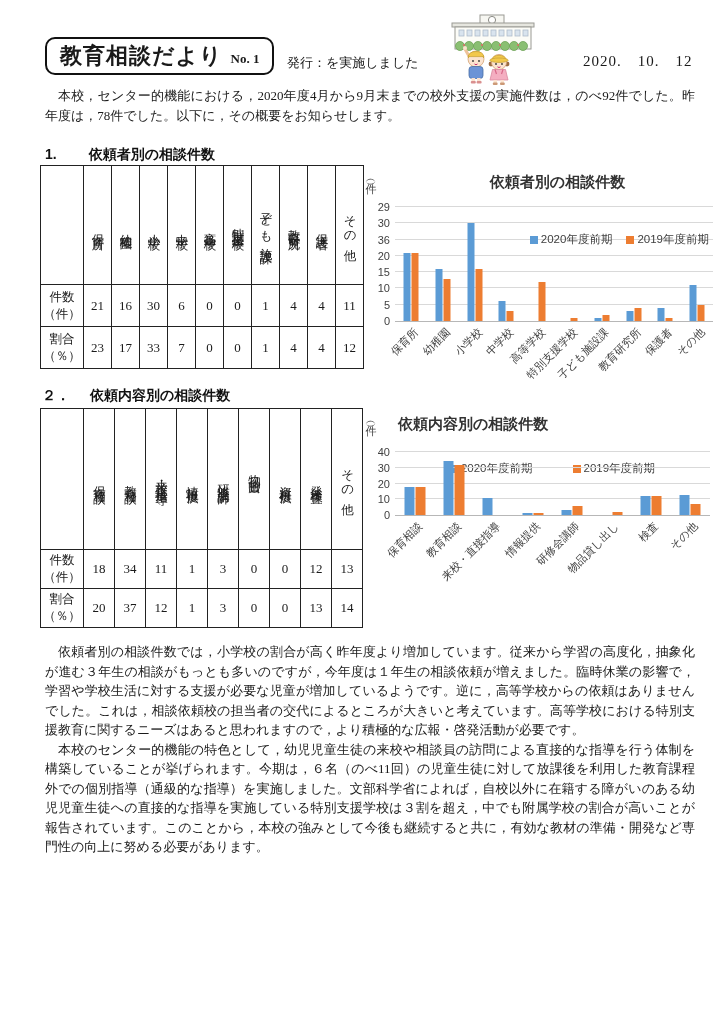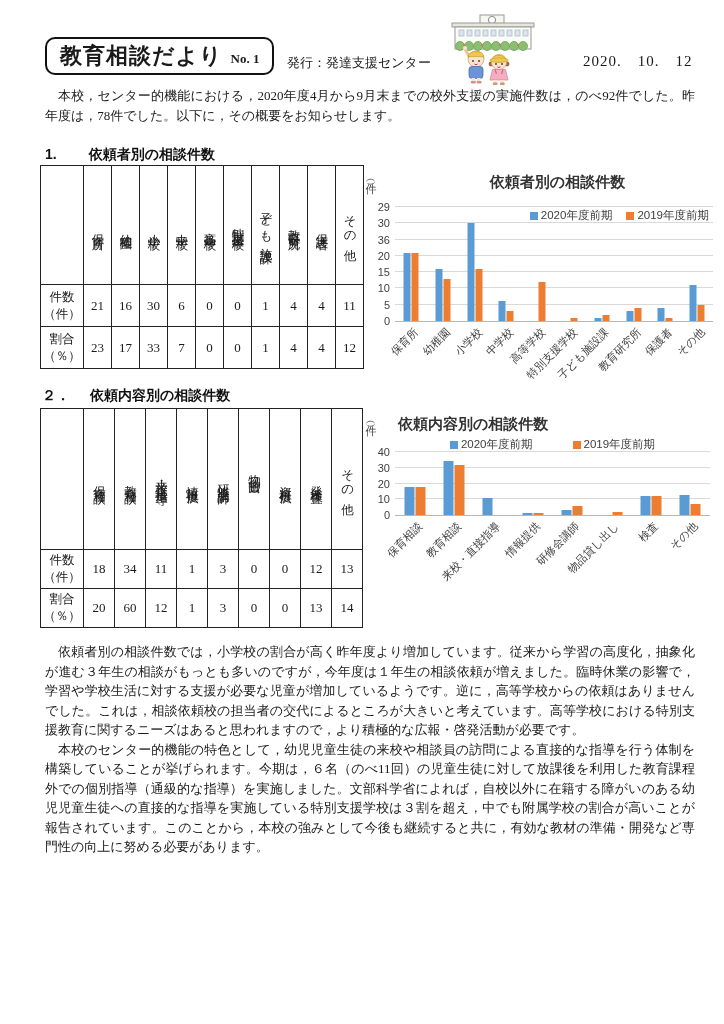--- a/index.html
+++ b/index.html
@@ -49,38 +49,38 @@
             font:11px "Liberation Sans","DejaVu Sans",sans-serif;color:#404040;}
   .c-plot{position:absolute;border-bottom:1px solid #b7b7b7;}
   .gridline{position:absolute;left:0;right:0;height:1px;background:#d9d9d9;}
   .ytick{position:absolute;right:calc(100% + 5px);font:11px "Liberation Sans","DejaVu Sans",sans-serif;
          color:#404040;white-space:nowrap;}
   .bar-group{position:absolute;bottom:0;height:100%;display:flex;align-items:flex-end;gap:1px;
              transform:translateX(-50%);}
   .xlabel{position:absolute;top:calc(100% + 4px);transform:rotate(-45deg);transform-origin:100% 0;
           white-space:nowrap;font:11px "Liberation Sans","DejaVu Sans",sans-serif;color:#404040;}
   .c-legend{display:flex;align-items:center;gap:14px;
-            font:11.5px "Liberation Sans","DejaVu Sans",sans-serif;color:#404040;}
+            font:11.5px "Liberation Sans","DejaVu Sans",sans-serif;color:#404040;margin-top:24px;}
   .c-legend.inside{position:absolute;top:1px;right:4px;}
   .c-legend-row{position:absolute;top:23px;display:flex;justify-content:center;}
   .c-legend-row .c-legend{gap:40px;}
   .lg-item{display:flex;align-items:center;gap:3px;white-space:nowrap;}
   .lg-swatch{width:8px;height:8px;display:inline-block;}
 </style>
 </head>
 <body>
 
 <div class="page">
 
   <div class="title-box">
     <span class="title-main">教育相談だより</span>
     <span class="title-no">No. 1</span>
   </div>
 
-  <div class="publisher">発行：発達支援センター</div>
+  <div class="publisher">発行：を実施しました</div>
 
   <svg class="illo" viewBox="0 0 108 72">
     <g>
       <rect x="40" y="1" width="24" height="10" fill="#f7f7f2" stroke="#9a9a94" stroke-width="1"></rect>
       <circle cx="52" cy="6" r="3.6" fill="#ffffff" stroke="#8a8a84" stroke-width="1"></circle>
       <rect x="12" y="9" width="82" height="4" fill="#e6e6df" stroke="#9a9a94" stroke-width="1"></rect>
       <rect x="15" y="13" width="76" height="22" fill="#fcfcf7" stroke="#9a9a94" stroke-width="1"></rect>
       <g fill="#d9e4ee" stroke="#aebccb" stroke-width="0.8">
         <rect x="19" y="16" width="5" height="6"></rect>
           <rect x="27" y="16" width="5" height="6"></rect>
@@ -321,21 +321,21 @@
             <td>0</td>
             <td>12</td>
             <td>13</td>
           </tr>
           <tr style="height: 39px;">
             <th class="stub">
               <div>割合</div>
               <div>（％）</div>
             </th>
             <td>20</td>
-            <td>60</td>
+            <td>37</td>
             <td>12</td>
             <td>1</td>
             <td>3</td>
             <td>0</td>
             <td>0</td>
             <td>13</td>
             <td>14</td>
           </tr>
         </tbody>
       </table>

